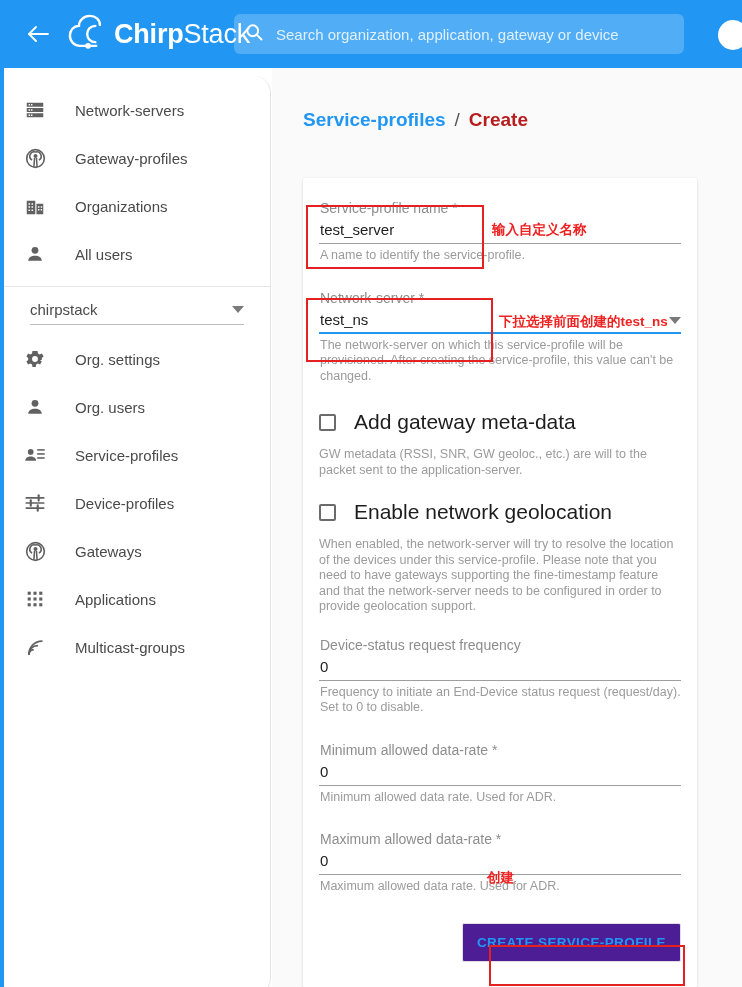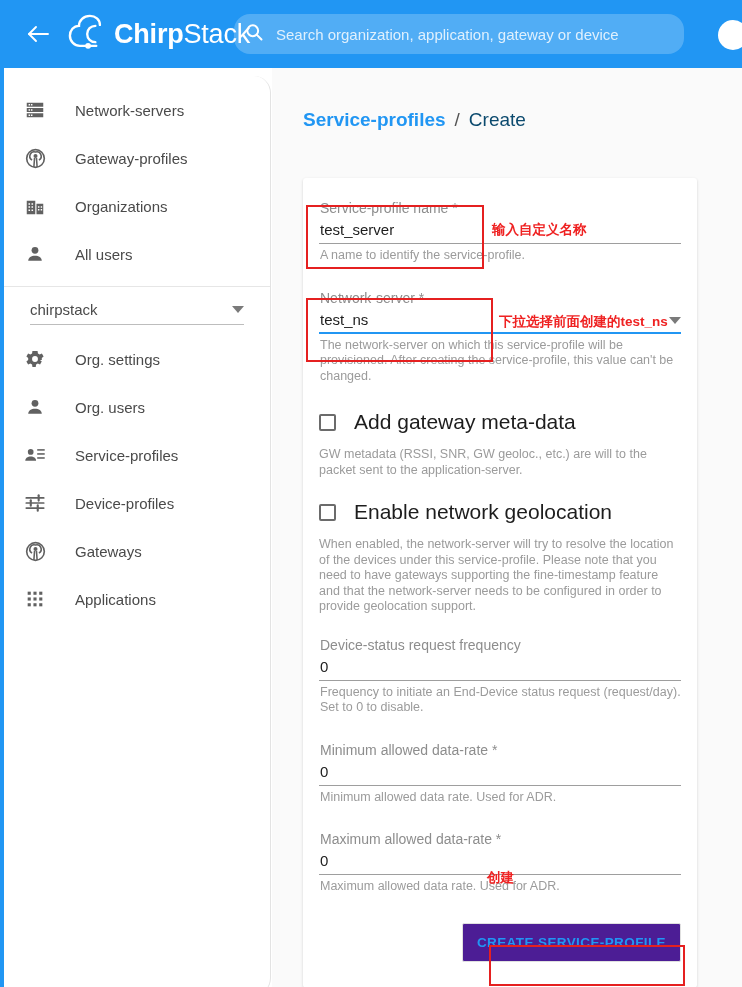--- a/index.html
+++ b/index.html
@@ -25,21 +25,21 @@
   .brand { display: flex; align-items: center; margin-left: 4px; }
   .brand-logo { width: 44px; height: 40px; color: #fff; display:block; }
   .brand-text {
     font-size: 27px; color: #fff; letter-spacing: -0.2px;
     margin-left: 3px; white-space: nowrap; line-height: 1;
   }
   .brand-text b { font-weight: 700; }
   .brand-text span { font-weight: 300; }
   .searchbox {
     position: absolute; left: 234px; top: 14px; width: 450px; height: 40px;
-    background: rgba(255,255,255,0.22); border-radius: 16px;
+    background: rgba(255,255,255,0.22); border-radius: 6px;
     display: flex; align-items: center; padding-left: 10px;
   }
   .search-icon { width: 20px; height: 20px; color: #fff; flex: 0 0 auto; }
   .search-input {
     flex: 1; border: none; outline: none; background: transparent;
     color: #fff; font-size: 15px; padding-left: 12px;
     font-family: "Liberation Sans", sans-serif;
   }
   .search-input::placeholder { color: rgba(255,255,255,0.82); }
   .avatar {
@@ -89,21 +89,21 @@
   .main {
     position: absolute; left: 272px; top: 68px; width: 470px; height: 919px;
     background: #fafafa; overflow: hidden;
   }
   .breadcrumb {
     display: flex; align-items: baseline; padding: 41px 0 0 31px;
     font-size: 19px;
   }
   .bc-link { color: #2196f3; font-weight: 700; cursor: pointer; }
   .bc-sep { color: #555; margin: 0 9px; font-weight: 400; }
-  .bc-current { color: #0c4a6e; font-weight: 400; }
+  .bc-current { color: #b91c1c; font-weight: 700; }
 
   .card {
     position: absolute; left: 31px; top: 110px; width: 394px;
     background: #ffffff; border-radius: 3px;
     box-shadow: 0 1px 3px rgba(0,0,0,0.14), 0 1px 1px rgba(0,0,0,0.10);
     padding: 22px 16px 26px 16px;
   }
 
   .field { position: relative; margin-bottom: 4px; }
   .field-label {
@@ -316,20 +316,31 @@
               <rect x="10.3" y="10.3" width="3.4" height="3.4"></rect>
               <rect x="16.6" y="10.3" width="3.4" height="3.4"></rect>
             <rect x="4" y="16.6" width="3.4" height="3.4"></rect>
               <rect x="10.3" y="16.6" width="3.4" height="3.4"></rect>
               <rect x="16.6" y="16.6" width="3.4" height="3.4"></rect>
           </svg>
         </span>
         <span class="nav-label">Applications</span>
       </div>
 
+      <div class="nav-item">
+        <span class="nav-icon">
+          <svg width="22" height="22" viewBox="0 0 24 24" fill="none" stroke="currentColor" stroke-width="1.9" stroke-linecap="round">
+            <path d="M5.5 19.5 A14 14 0 0 1 19.5 5.5"></path>
+            <path d="M5.5 19.5 A9 9 0 0 1 14.5 10.5"></path>
+            <path d="M5.5 19.5 A4.4 4.4 0 0 1 9.9 15.1"></path>
+            <circle cx="5.6" cy="19.4" r="1.1" fill="currentColor" stroke="none"></circle>
+          </svg>
+        </span>
+        <span class="nav-label">Multicast-groups</span>
+      </div>
     </div>
   </div>
 
   <div class="main">
 
     <div class="breadcrumb">
       <span class="bc-link">Service-profiles</span>
       <span class="bc-sep">/</span>
       <span class="bc-current">Create</span>
     </div>

